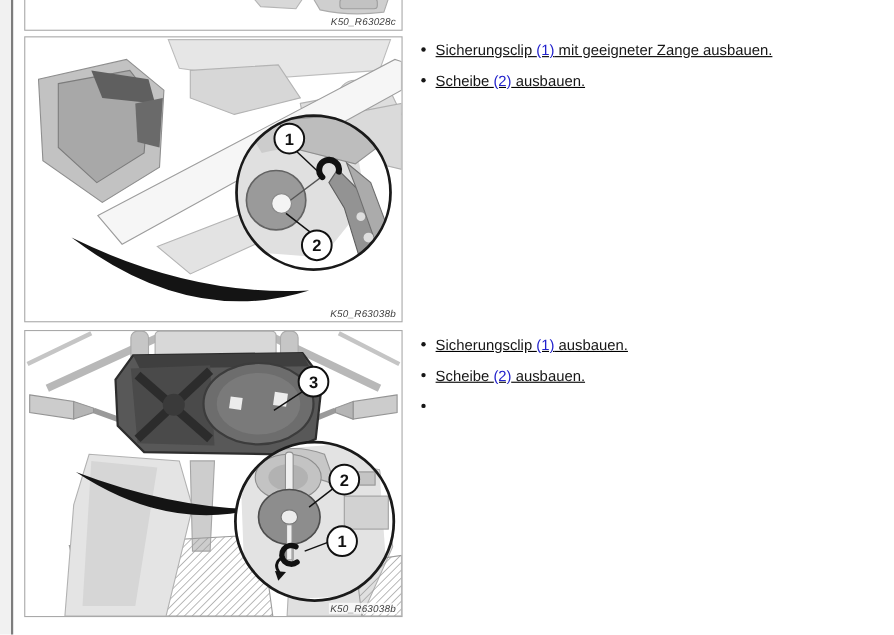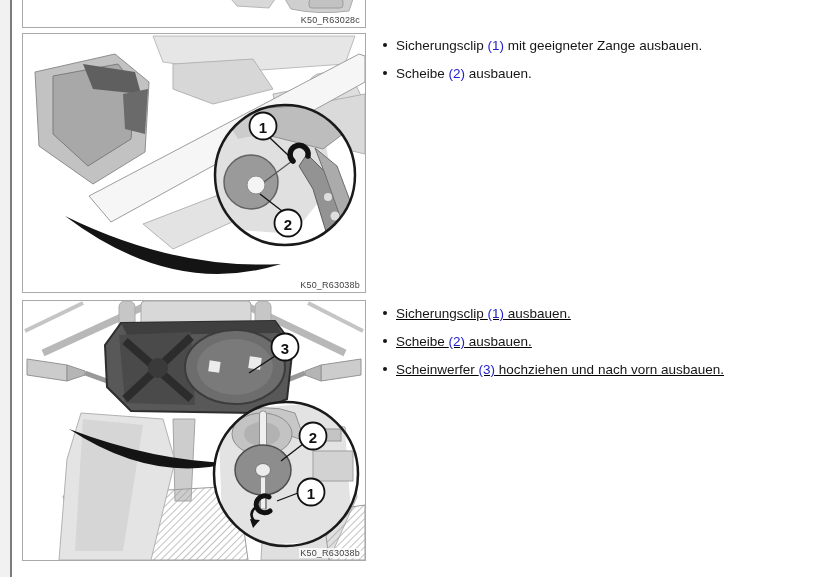--- a/index.html
+++ b/index.html
@@ -10,25 +10,25 @@
   .margin-strip{position:absolute;left:0;top:0;width:10px;height:577px;background:#f1f1f1;}
   .margin-line{position:absolute;left:10px;top:0;width:2px;height:577px;background:#7d7d7d;}
 
   .figure{position:absolute;border:1px solid #a9a9a9;background:#fff;box-sizing:border-box;}
   #fig-top{left:22px;top:-2px;width:344px;height:30px;}
   #fig-mid{left:22px;top:33px;width:344px;height:260px;}
   #fig-bot{left:22px;top:300px;width:344px;height:261px;}
   .figure svg{position:absolute;left:0;top:0;}
   .caption{
     position:absolute;right:4px;bottom:2px;font-size:9px;color:#3f3f3f;
-    background:rgba(255,255,255,0.75);padding:0 1px;letter-spacing:0.2px;
+    background:rgba(255,255,255,0.75);padding:0 1px;letter-spacing:0.2px;font-style:italic;
   }
 
   .bullets{position:absolute;left:383px;width:425px;}
-  #bullets-1{top:38px;}
+  #bullets-1{top:38px;text-decoration:underline;}
   #bullets-2{top:306px;text-decoration:underline;}
   .bullet-row{display:flex;align-items:flex-start;margin-bottom:13px;font-size:13.5px;color:#161616;line-height:15px;}
   .bullet-dot{width:4px;height:4px;background:#161616;border-radius:50%;margin:5px 9px 0 0;flex:0 0 auto;}
   .ref{color:#2222cc;}
 
   svg text.callout-num{font-family:"Liberation Sans", sans-serif;font-weight:bold;font-size:15px;fill:#111;}
 </style>
 </head>
 <body>
 
@@ -209,15 +209,14 @@
   <div class="bullet-row">
     <span class="bullet-dot"></span>
     <span><span>Sicherungsclip </span><span class="ref">(1)</span><span> ausbauen.</span></span>
   </div>
   <div class="bullet-row">
     <span class="bullet-dot"></span>
     <span><span>Scheibe </span><span class="ref">(2)</span><span> ausbauen.</span></span>
   </div>
   <div class="bullet-row">
     <span class="bullet-dot"></span>
-    <span><span>Scheinwerfer </span><span class="ref">(3)</span><span> hochziehen und nach vorn ausbauen.</span></span>
   </div>
 </div>
 
 </body></html>

